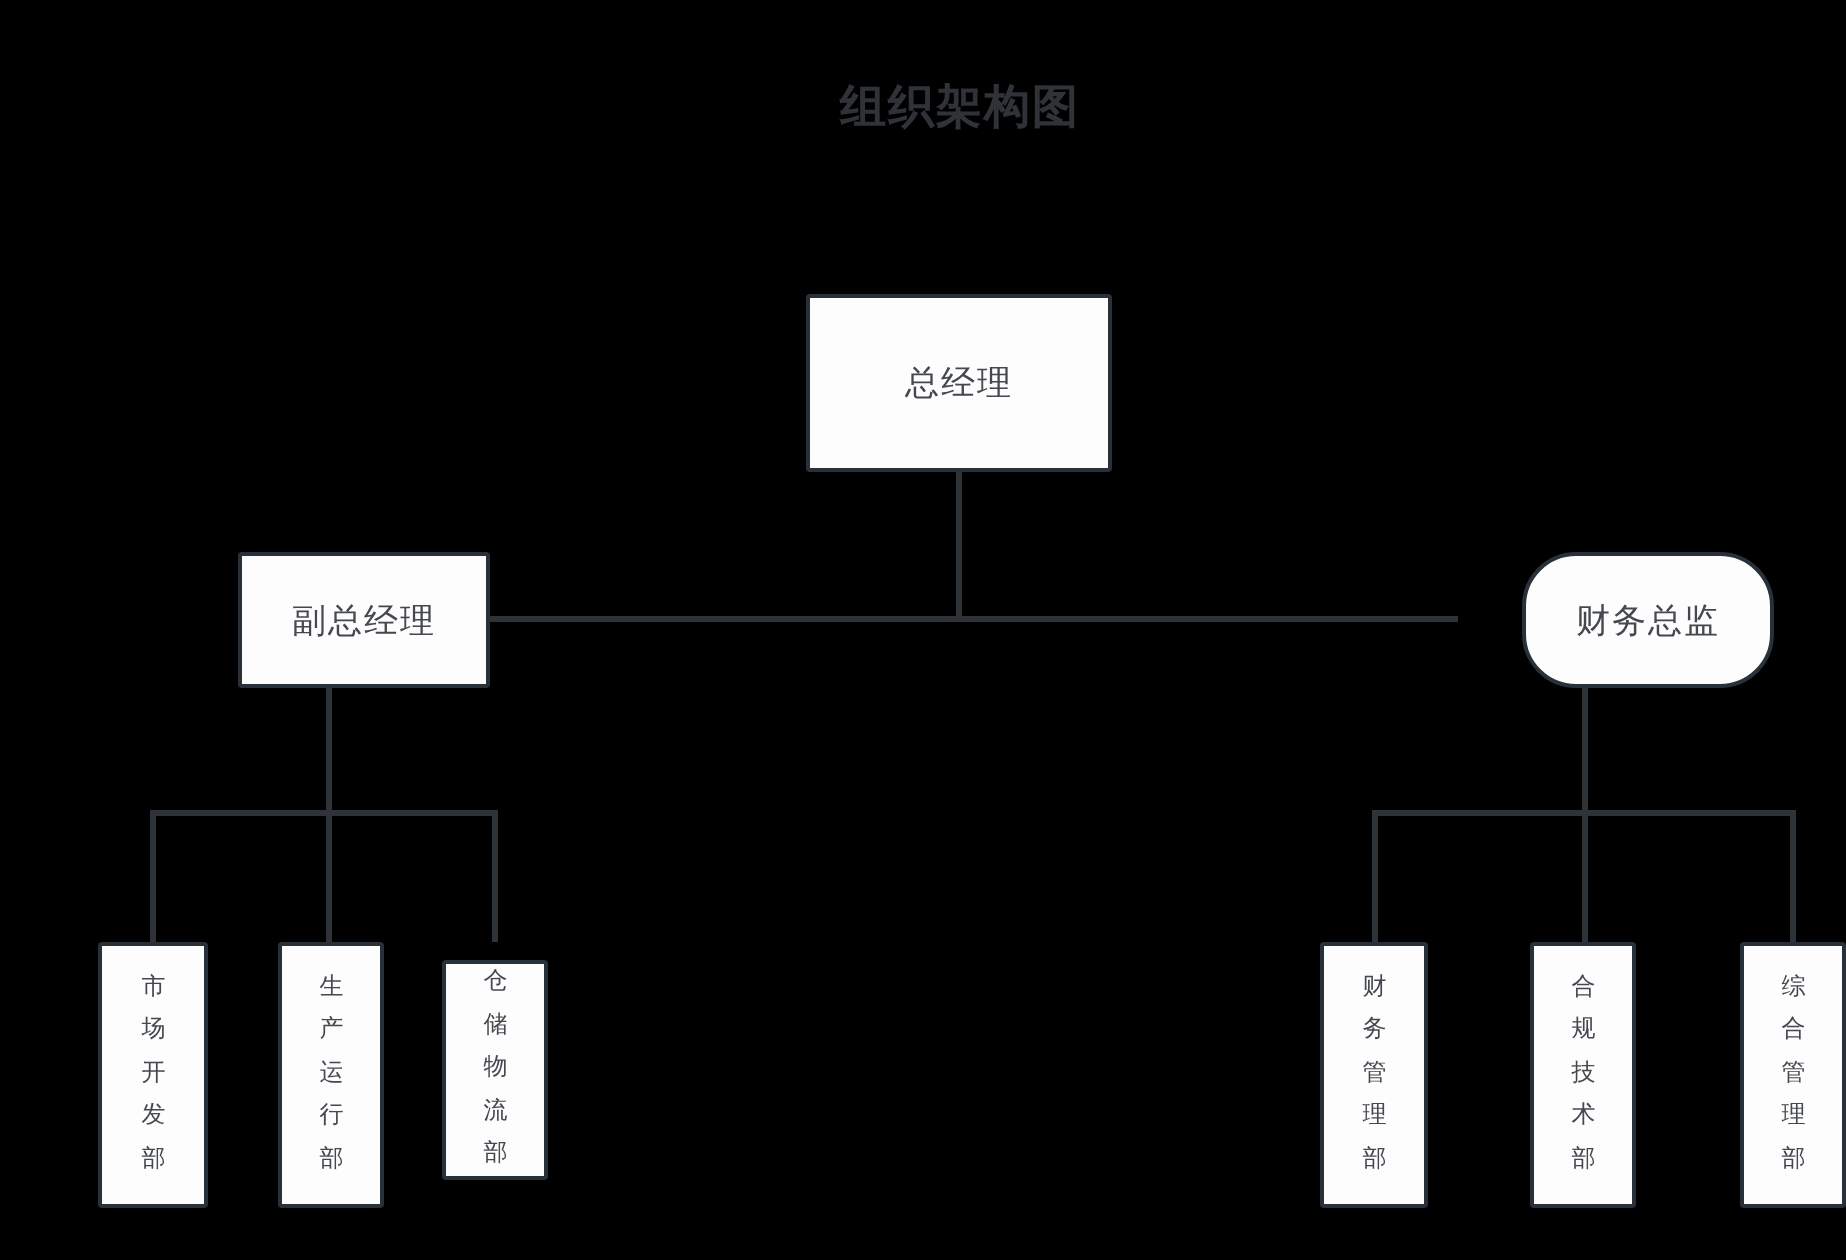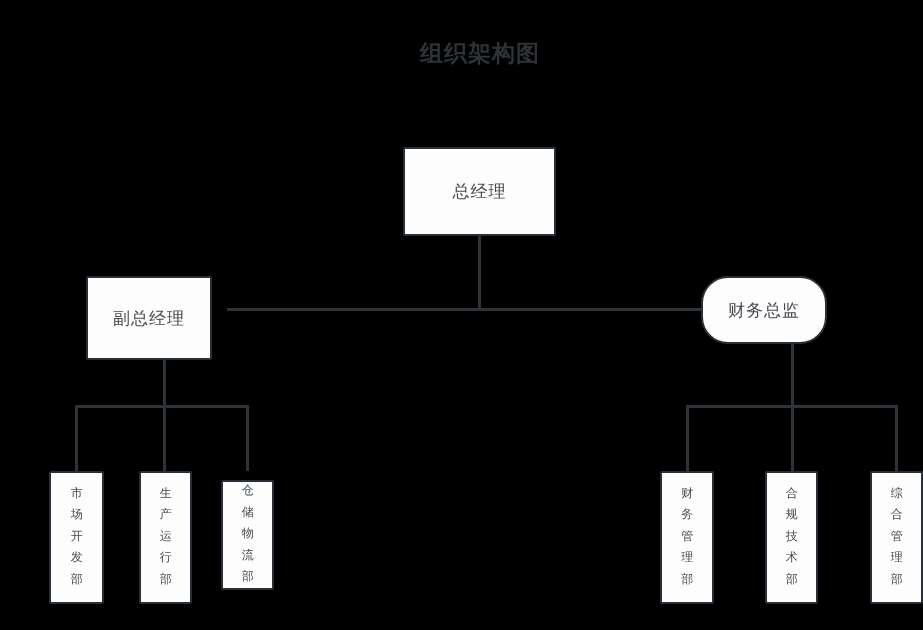--- a/index.html
+++ b/index.html
@@ -49,22 +49,22 @@
     width: 1.05em;
     word-break: break-all;
     text-align: right;
   }
   .line {
     position: absolute;
     background: #2e3339;
   }
   
   #node-root        { left: 378px; top: 147px; width: 153px; height: 89px; }
-  #node-deputy      { left:  61px; top: 276px; width: 126px; height: 84px; }
-  #node-findirector { left: 676px; top: 276px; width: 126px; height: 68px; border-radius: 27px; }
+  #node-deputy      { left:  94px; top: 276px; width: 126px; height: 68px; }
+  #node-findirector { left: 736px; top: 276px; width: 126px; height: 68px; border-radius: 27px; }
   #node-market      { left:  24px; top: 471px; width: 55px;  height: 133px; }
   #node-production  { left: 114px; top: 471px; width: 53px;  height: 133px; }
   #node-warehouse   { left: 196px; top: 480px; width: 53px;  height: 110px; }
   #node-finmgmt     { left: 635px; top: 471px; width: 54px;  height: 133px; }
   #node-compliance  { left: 740px; top: 471px; width: 53px;  height: 133px; }
   #node-genmgmt     { left: 845px; top: 471px; width: 53px;  height: 133px; }
   
   #line-root-drop    { left: 452.5px; top: 216px; width: 3px;   height: 93px; }
   #line-l2-bridge    { left: 202px;   top: 308px; width: 502px; height: 3px;  }
   #line-deputy-drop  { left: 138px;   top: 344px; width: 3px;   height: 127px; }

